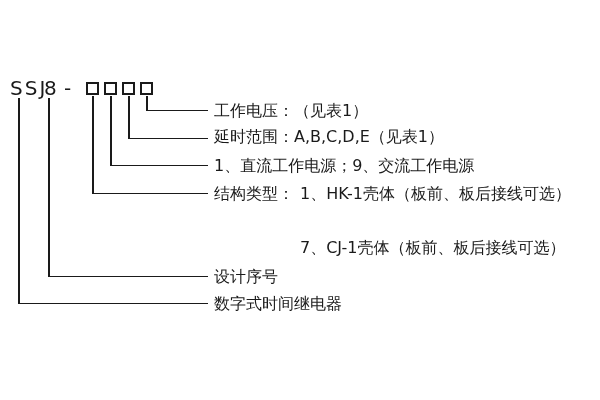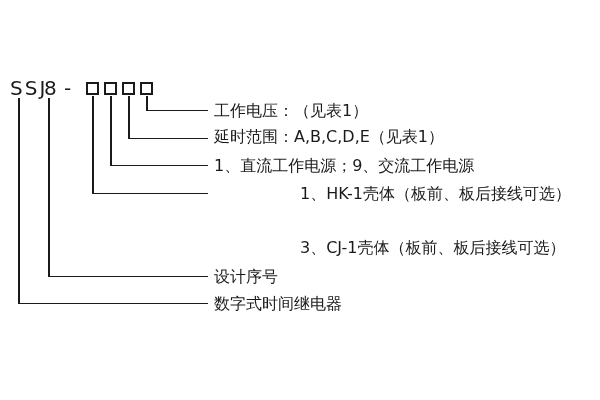--- a/index.html
+++ b/index.html
@@ -51,20 +51,21 @@
   <div class="hline" style="left:92px;  top:192.5px; width:116px;"></div>
   <div class="hline" style="left:48px;  top:275.5px; width:160px;"></div>
   <div class="hline" style="left:18px;  top:302.5px; width:190px;"></div>
 
   <span class="txt" style="left:214px; top:102px;">工作电压：（见表1）</span>
 
   <span class="txt" style="left:214px; top:128px;">延时范围：A,B,C,D,E（见表1）</span>
 
   <span class="txt" style="left:214px; top:157px;">1、直流工作电源；9、交流工作电源</span>
 
+  <span class="txt" style="left:214px; top:185px;">结构类型：</span>
   <span class="txt" style="left:300px; top:185px;">1、HK-1壳体（板前、板后接线可选）</span>
-  <span class="txt" style="left:300px; top:239px;">3、CJ-1壳体（板前、板后接线可选）</span>
+  <span class="txt" style="left:300px; top:239px;">7、CJ-1壳体（板前、板后接线可选）</span>
 
   <span class="txt" style="left:214px; top:268px;">设计序号</span>
 
   <span class="txt" style="left:214px; top:295px;">数字式时间继电器</span>
 
 </div>
 
 </body></html>

